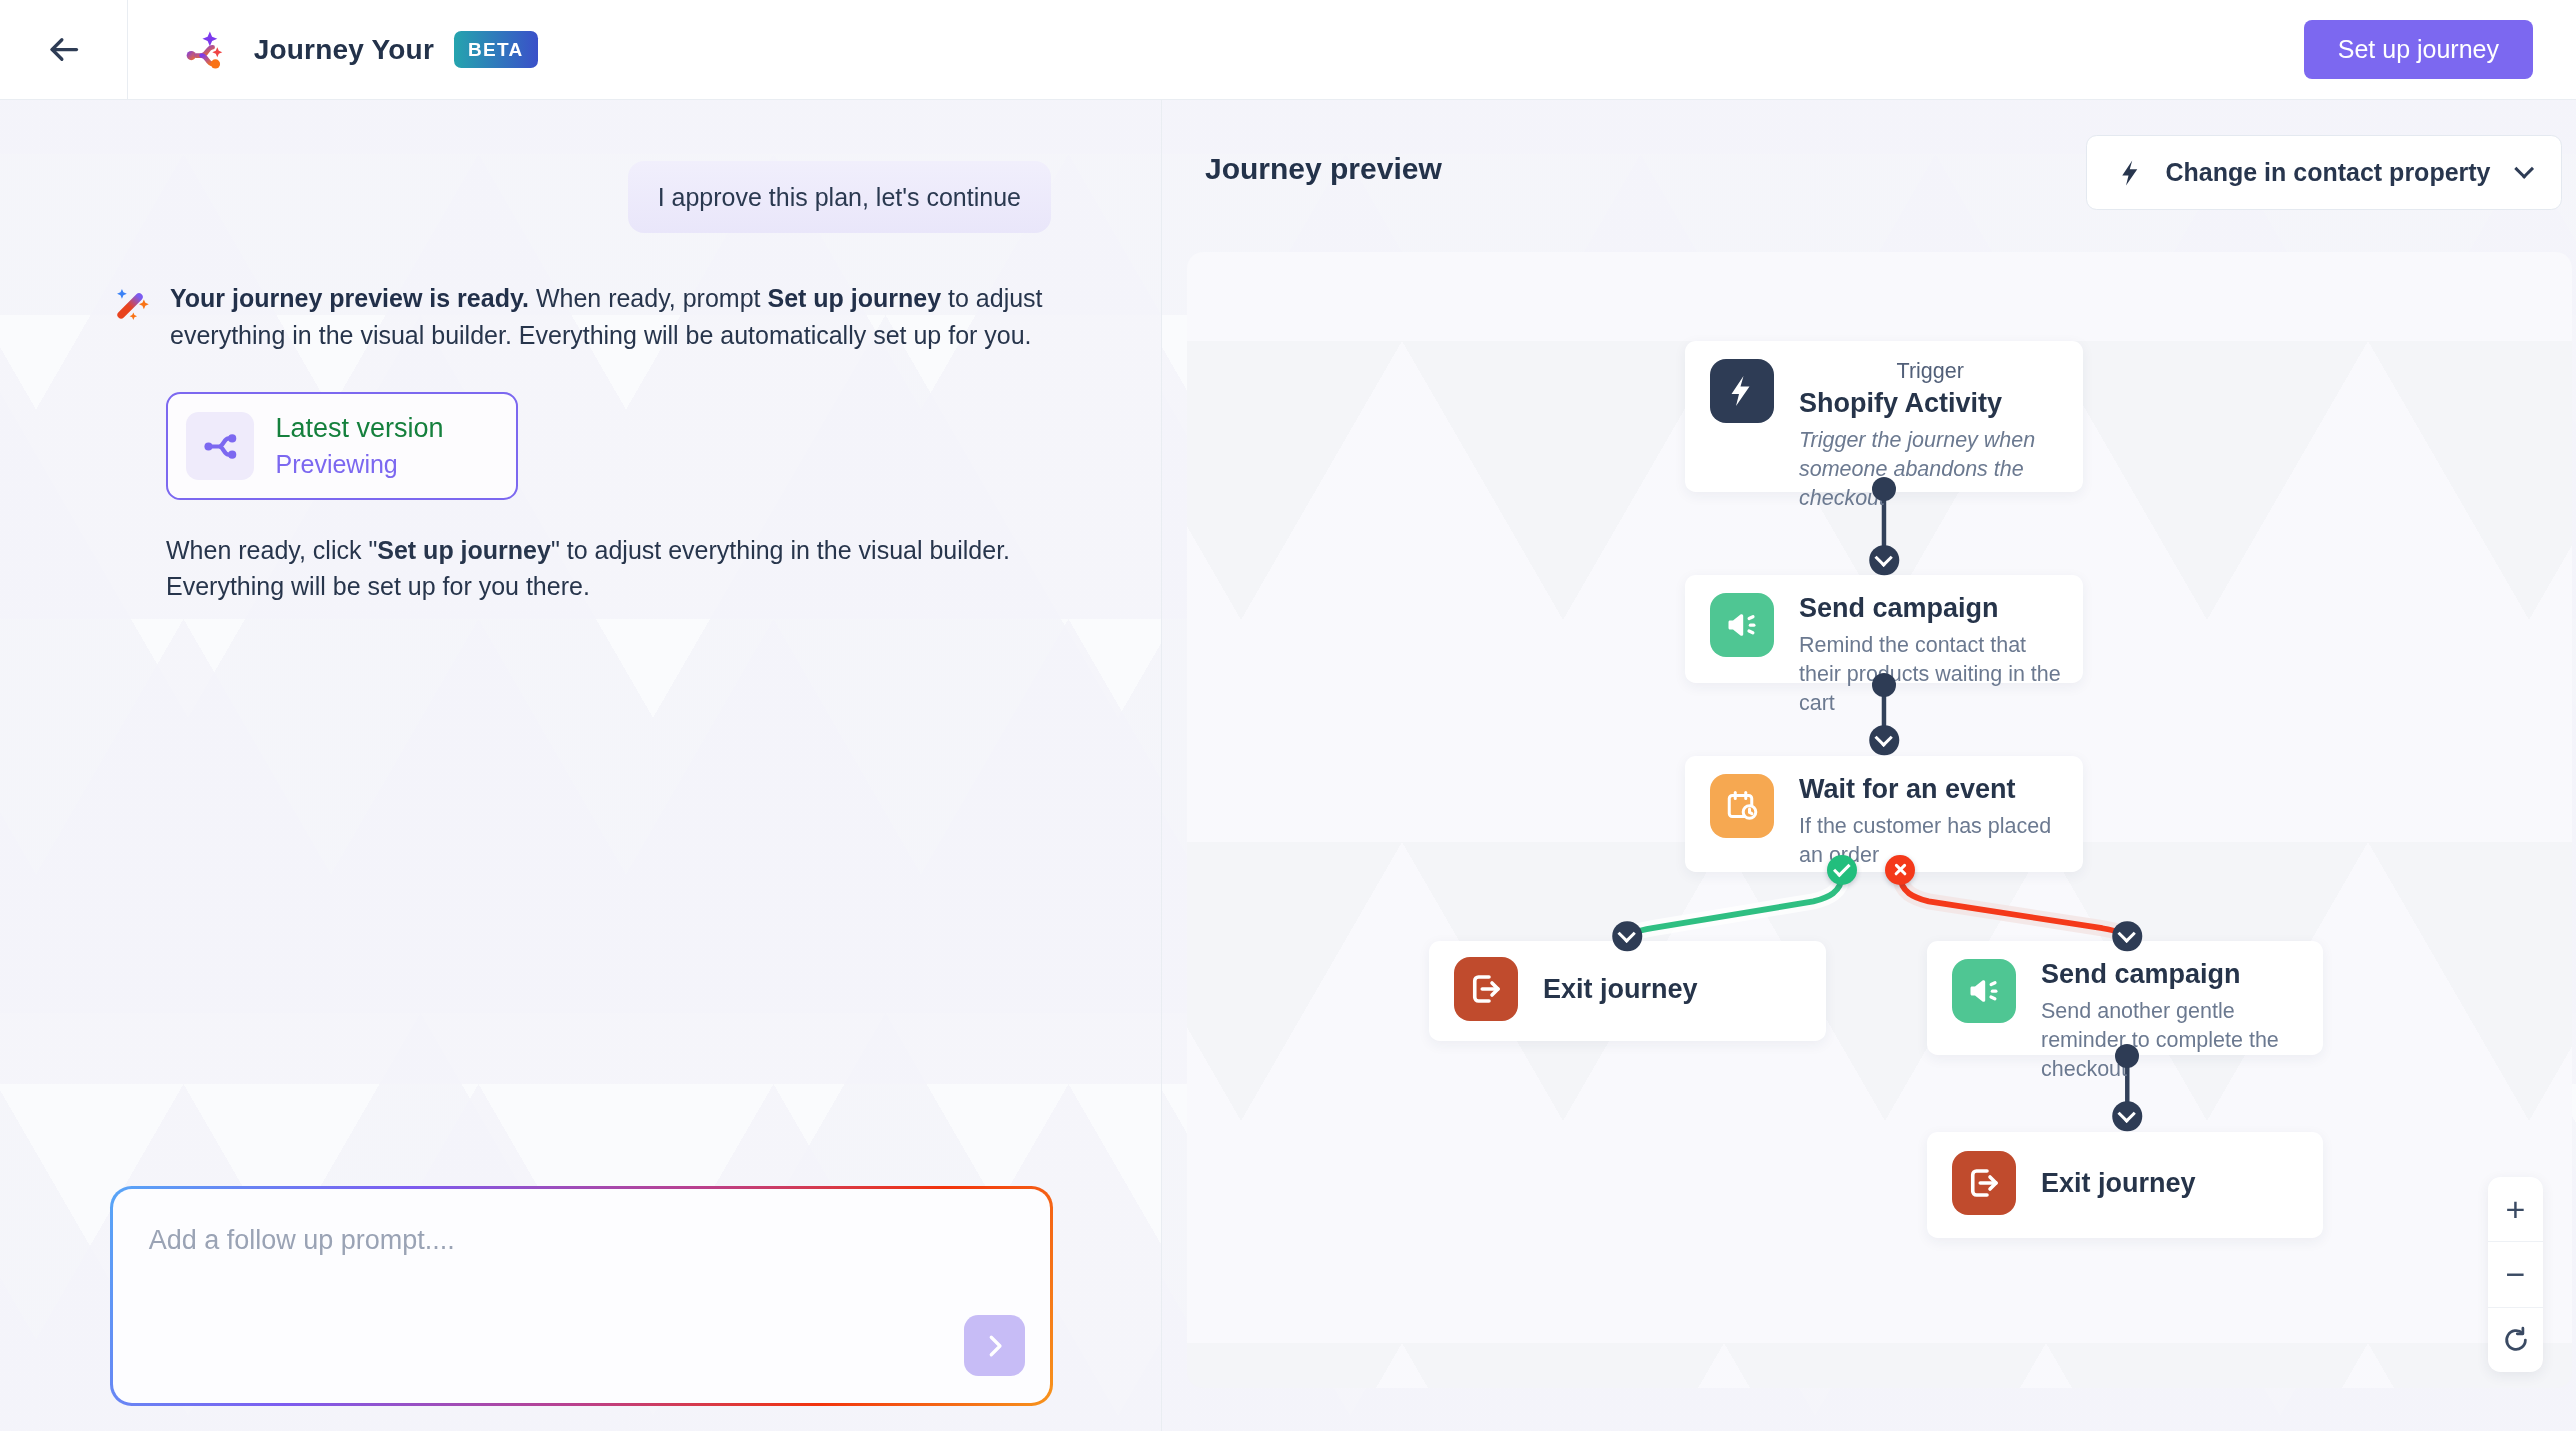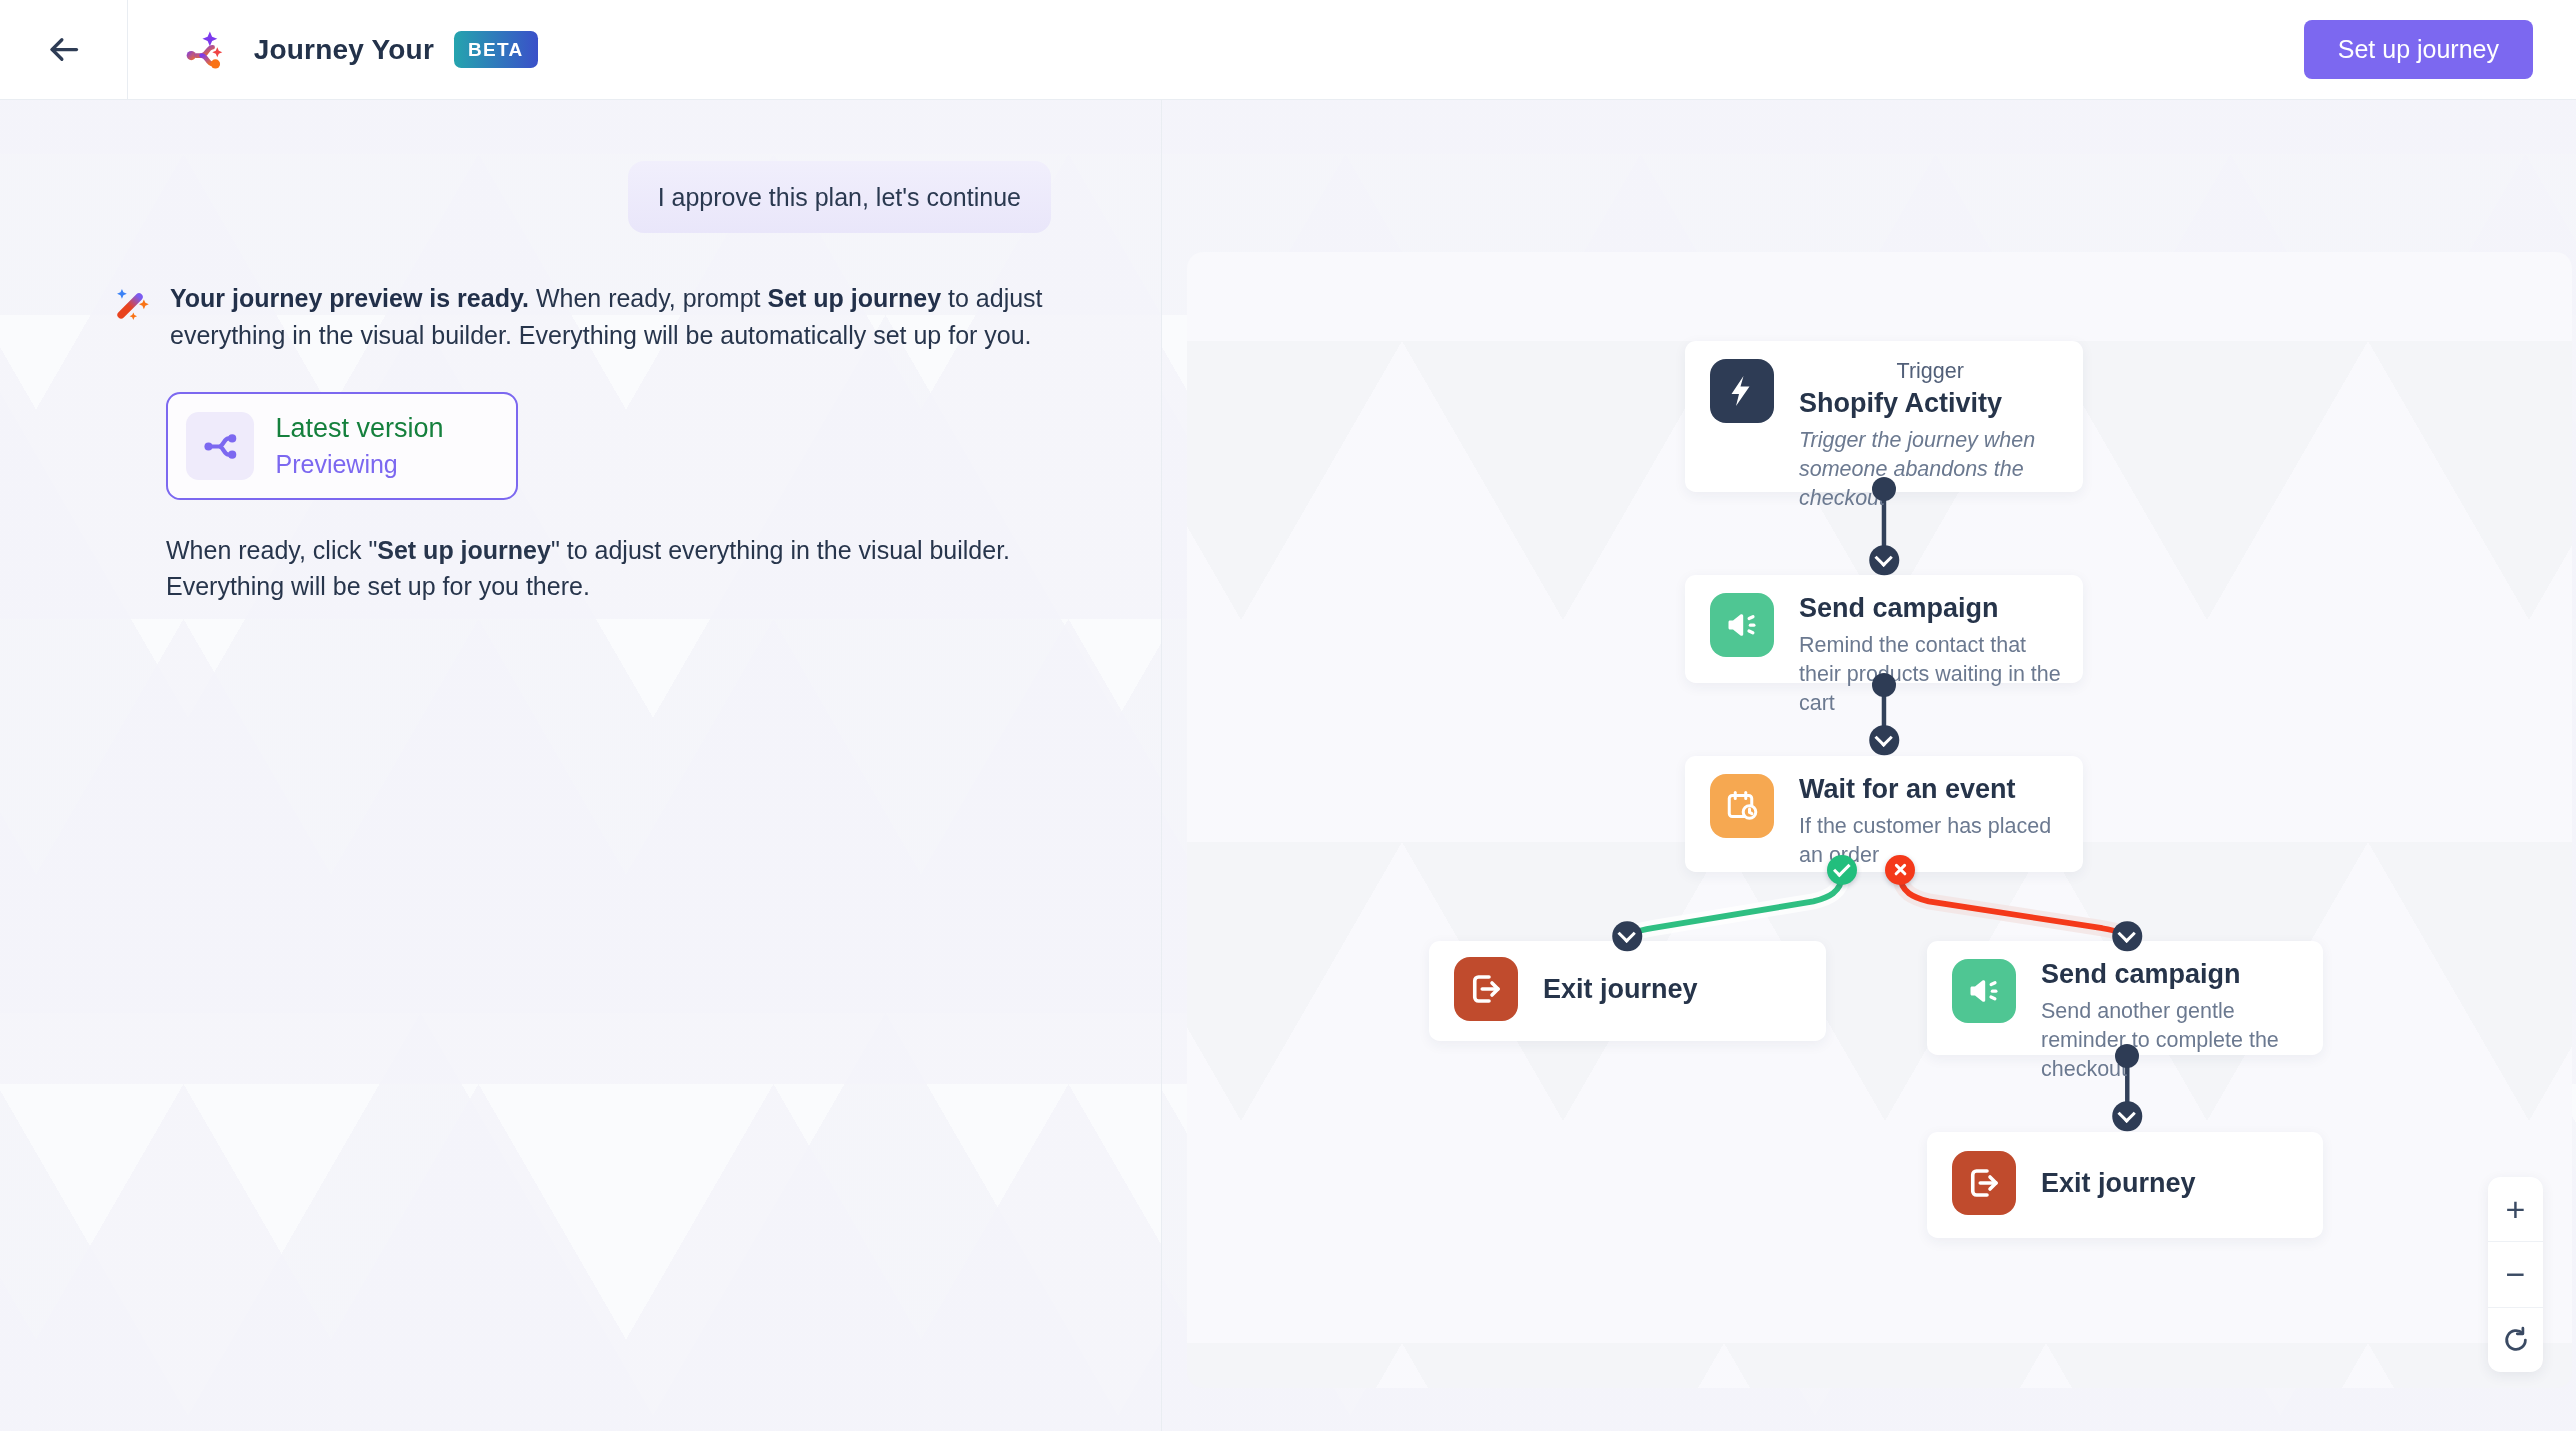--- a/index.html
+++ b/index.html
@@ -188,24 +188,44 @@
         <div>
           <div class="version-title">Latest version</div>
           <div class="version-status">Previewing</div>
         </div>
       </div>
 
       <div class="followup-text">
         <span>When ready, click "</span><b>Set up journey</b><span>" to adjust everything in the visual builder. Everything will be set up for you there.</span>
       </div>
 
+      <div class="prompt">
+        <div class="prompt-inner">
+          <textarea placeholder="Add a follow up prompt...." style=""></textarea>
+          <button class="send-btn">
+            <svg width="30" height="30" viewBox="0 0 24 24" fill="none" stroke="#fff" stroke-width="2.6" stroke-linecap="round" stroke-linejoin="round">
+              <polyline points="9,5 16,12 9,19"></polyline>
+            </svg>
+          </button>
+        </div>
+      </div>
     </div>
 
     <div class="preview-panel pattern">
 
+      <div class="preview-header">
+        <div class="preview-title">Journey preview</div>
+        <div class="trigger-select">
+          <svg width="30" height="30" viewBox="0 0 24 24" fill="#28364E">
+            <path d="M13 2 L5 14 h5 l-2 8 9 -13 h-6 Z"></path>
+          </svg>
+          <span class="trigger-select-label">Change in contact property</span>
+          <span class="chev-down"></span>
+        </div>
+      </div>
 
       <div class="canvas">
 
         <svg class="edges" viewBox="0 0 1548 1270">
 
           <line x1="779" y1="265" x2="779" y2="344" stroke="#32415A" stroke-width="5"></line>
           <line x1="779" y1="484" x2="779" y2="546" stroke="#32415A" stroke-width="5"></line>
           <line x1="1051" y1="899" x2="1051" y2="966" stroke="#32415A" stroke-width="5"></line>
 
           <path d="M732 696 C732 716 716 722 700 726 L520 756 C504 759 492 762 492 765" fill="none" stroke="#FFFFFF" stroke-width="18" stroke-linecap="round" opacity="0.75"></path>

